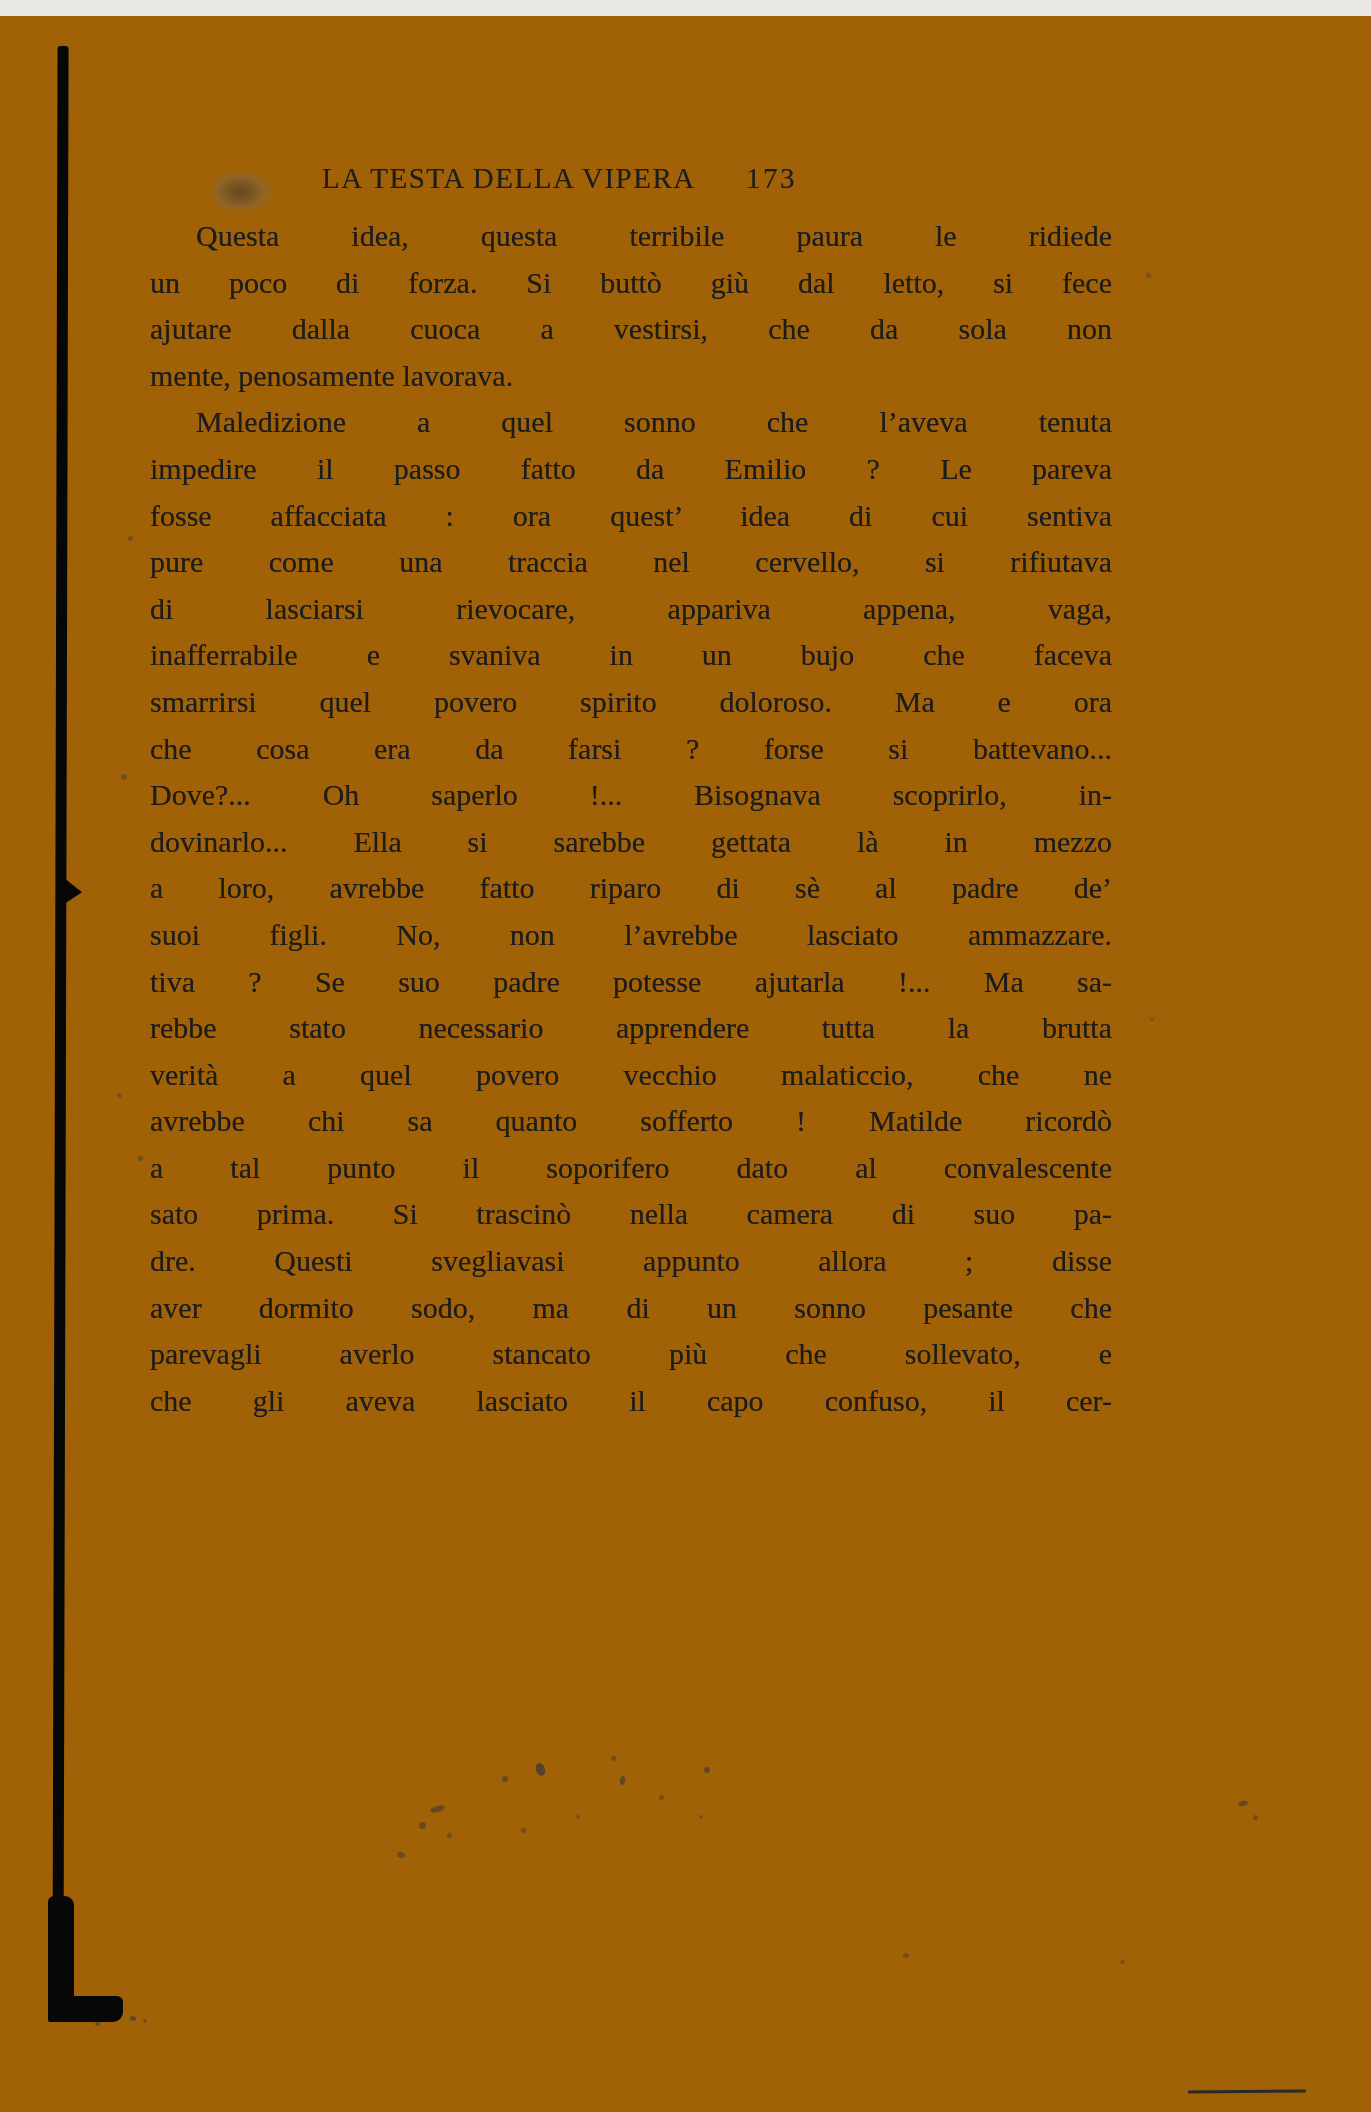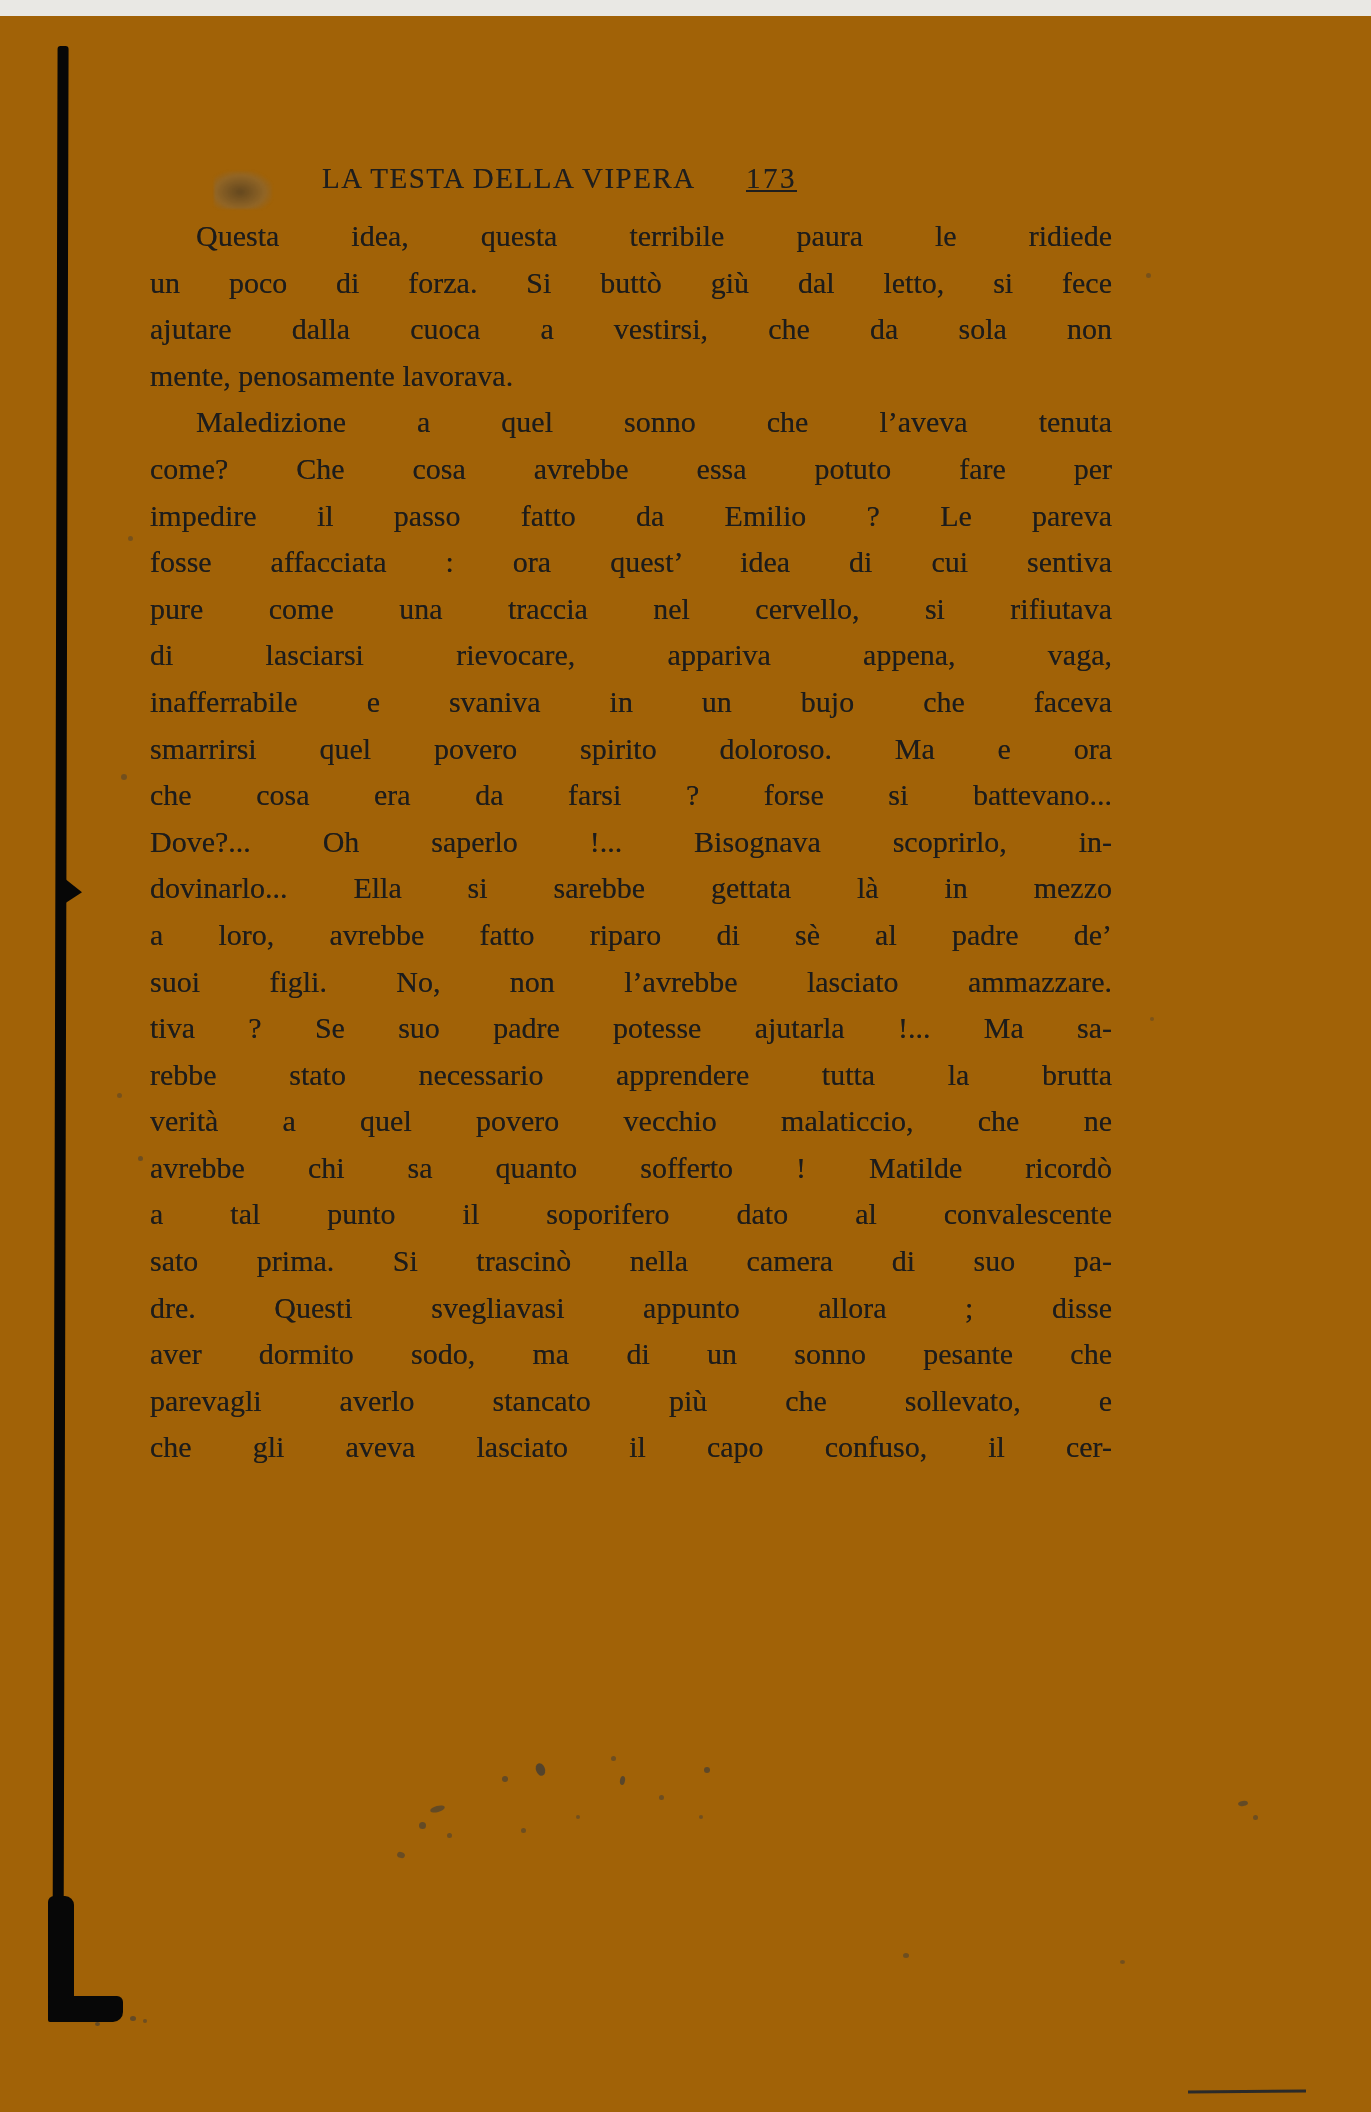--- a/index.html
+++ b/index.html
@@ -42,21 +42,21 @@
     filter:blur(1px);
   }
   .header {
     position:absolute; left:150px; top:146px;
     width:962px; height:44px;
     font-size:29px; letter-spacing:1.5px;
     color:#1e1e1e;
     text-shadow:0 0 .5px rgba(20,20,20,.55);
   }
   .title   { position:absolute; left:172px; top:0; white-space:nowrap; }
-  .pagenum { position:absolute; left:596px; top:0; letter-spacing:2.5px;text-decoration:underline; }
+  .pagenum { position:absolute; left:596px; top:0; letter-spacing:2.5px; }
   .text-block {
     position:absolute; left:150px; top:197px;
     width:962px;
     font-size:30px; line-height:46.6px;
     text-shadow:0 0 .5px rgba(20,20,20,.6);
   }
   .line { text-align:justify; text-align-last:justify; white-space:normal; }
   .line.indent   { text-indent:46px; }
   .line.para-end { text-align-last:left; }
   .speck { position:absolute; background:#3a3a3a; border-radius:50%; }
@@ -83,21 +83,20 @@
 
   <div class="text-block">
       <div>
         <div class="line indent">Questa idea, questa terribile paura le ridiede</div>
         <div class="line">un poco di forza. Si buttò giù dal letto, si fece</div>
         <div class="line">ajutare dalla cuoca a vestirsi, che da sola non</div>
         <div class="line para-end">mente, penosamente lavorava.</div>
       </div>
       <div>
         <div class="line indent">Maledizione a quel sonno che l’aveva tenuta</div>
-        <div class="line">come? Che cosa avrebbe essa potuto fare per</div>
         <div class="line">impedire il passo fatto da Emilio ? Le pareva</div>
         <div class="line">fosse affacciata : ora quest’ idea di cui sentiva</div>
         <div class="line">pure come una traccia nel cervello, si rifiutava</div>
         <div class="line">di lasciarsi rievocare, appariva appena, vaga,</div>
         <div class="line">inafferrabile e svaniva in un bujo che faceva</div>
         <div class="line">smarrirsi quel povero spirito doloroso. Ma e ora</div>
         <div class="line">che cosa era da farsi ? forse si battevano...</div>
         <div class="line">Dove?... Oh saperlo !... Bisognava scoprirlo, in-</div>
         <div class="line">dovinarlo... Ella si sarebbe gettata là in mezzo</div>
         <div class="line">a loro, avrebbe fatto riparo di sè al padre de’</div>

